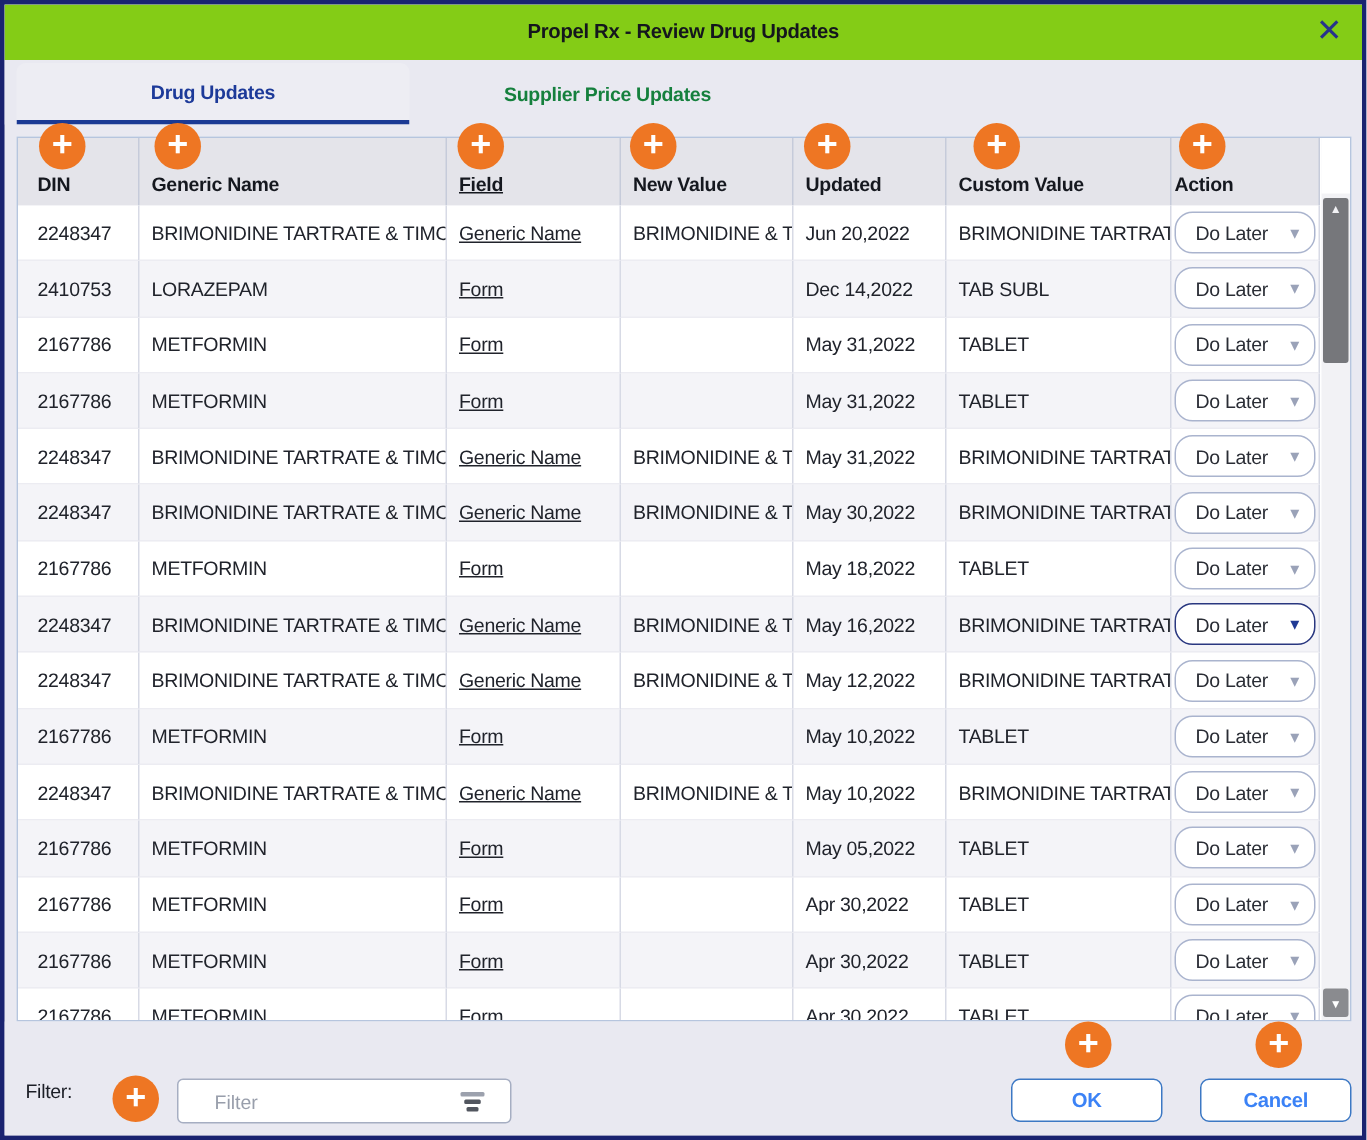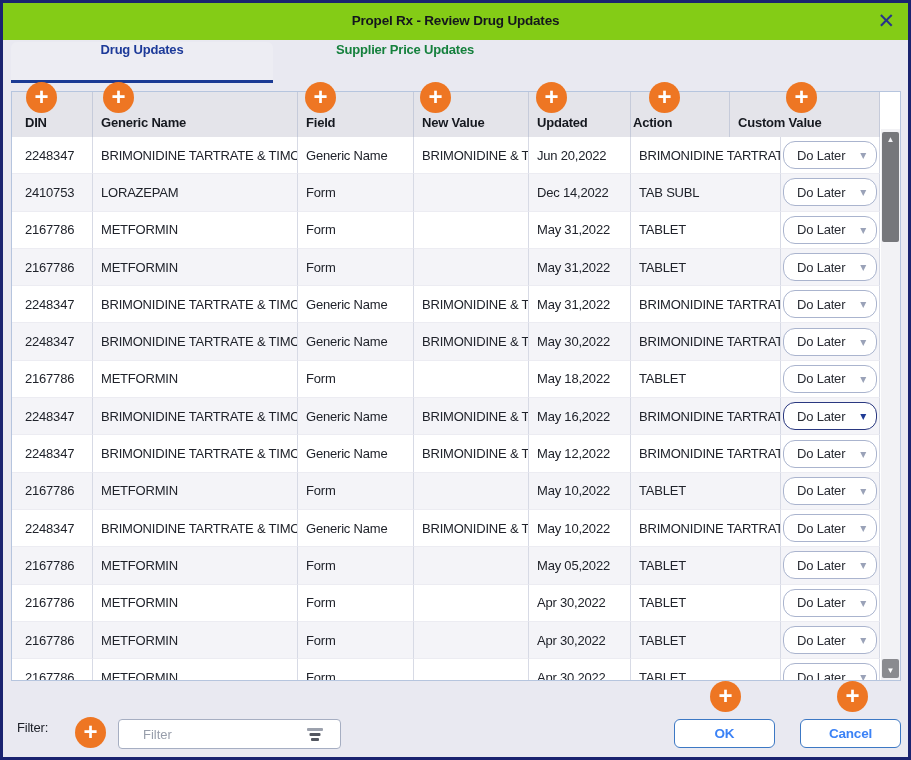--- a/index.html
+++ b/index.html
@@ -7,35 +7,35 @@
   .dialog {
     position:relative; width:911px; height:760px;
     border:3px solid #1A2370; background:#E9E9F1; overflow:hidden;
   }
   
   .titlebar { position:absolute; left:0; top:0; width:905px; height:37px; background:#84cc16; }
   .title { position:absolute; left:0; right:0; top:10px; text-align:center; font-size:13.5px; font-weight:600; color:#14161d; letter-spacing:-0.2px; }
   .close-x { position:absolute; right:13px; top:5px; font-size:21px; color:#27338B; cursor:pointer; line-height:26px; }
   
   .tabbar { position:absolute; left:0; top:37px; width:905px; height:43px; background:#E9E9F1; }
-  .tab { position:absolute; top:2px; height:41px; display:flex; justify-content:center; font-size:13px; font-weight:700; letter-spacing:-0.2px; cursor:pointer; }
+  .tab { position:absolute; top:2px; height:41px; display:flex; align-items:center; justify-content:center; font-size:13px; font-weight:700; letter-spacing:-0.2px; cursor:pointer; }
   .tab.active { left:8px; width:262px; background:#EDEDF3; border-radius:6px 6px 0 0; border-bottom:3px solid #1B3A94; color:#1D3A99; }
   .tab.inactive { left:272px; width:260px; color:#15803d; }
   
   .panel { position:absolute; left:8px; top:88px; width:890px; height:590px; background:#FFFFFF; border:1px solid #B6C5DE; overflow:hidden; }
   .thead { position:absolute; left:0; top:0; width:868px; height:45px; background:#E4E4EA; display:flex; }
   .th { height:45px; display:flex; align-items:flex-end; padding-bottom:7px; padding-left:8px; font-size:13px; font-weight:700; color:#15181F; letter-spacing:-0.2px; border-right:1px solid #C6CBDA; overflow:hidden; white-space:nowrap; }
   .tbody { position:absolute; left:0; top:45px; width:868px; height:543px; overflow:hidden; }
   .trow { display:flex; width:868px; height:37.3px;justify-content:flex-end; }
   .trow.odd { background:#FFFFFF; }
   .trow.even { background:#F4F4F8; }
   .td { height:100%; display:flex; align-items:center; padding-left:8px; font-size:13px; color:#20232B; letter-spacing:-0.2px; border-right:1px solid #D7DAE5; border-bottom:1px solid #ECECF2; overflow:hidden; white-space:nowrap; }
   .c-din   { width:81px; padding-left:13px; }
   .c-gen   { width:205px; }
-  .c-field { width:116px; }
+  .c-field { width:116px;text-decoration:underline; }
   .c-new   { width:115px; }
   .c-upd   { width:102px; }
   .c-cus   { width:150px; }
   .c-act   { width:99px; padding-left:2px; }
   .dropdown {
     position:relative; width:94px; height:28px; background:#FFFFFF;
     border:1px solid #AAB4CE; border-radius:12px; cursor:pointer;
     display:flex; align-items:center; padding-left:13px;
     font-size:13px; color:#2A2D35;
   }
@@ -99,22 +99,22 @@
     </div>
   </div>
 
   <div class="panel">
     <div class="thead">
       <div class="th c-din">DIN</div>
       <div class="th c-gen">Generic Name</div>
       <div class="th c-field">Field</div>
       <div class="th c-new">New Value</div>
       <div class="th c-upd">Updated</div>
+      <div class="th c-cus">Custom Value</div>
       <div class="th c-act">Action</div>
-      <div class="th c-cus">Custom Value</div>
     </div>
     <div class="tbody">
         <div class="trow odd">
     <div class="td c-din">2248347</div>
     <div class="td c-gen">BRIMONIDINE TARTRATE &amp; TIMOL(</div>
     <div class="td c-field">Generic Name</div>
     <div class="td c-new">BRIMONIDINE &amp; TI</div>
     <div class="td c-upd">Jun 20,2022</div>
     <div class="td c-cus">BRIMONIDINE TARTRAT</div>
     <div class="td c-act">

